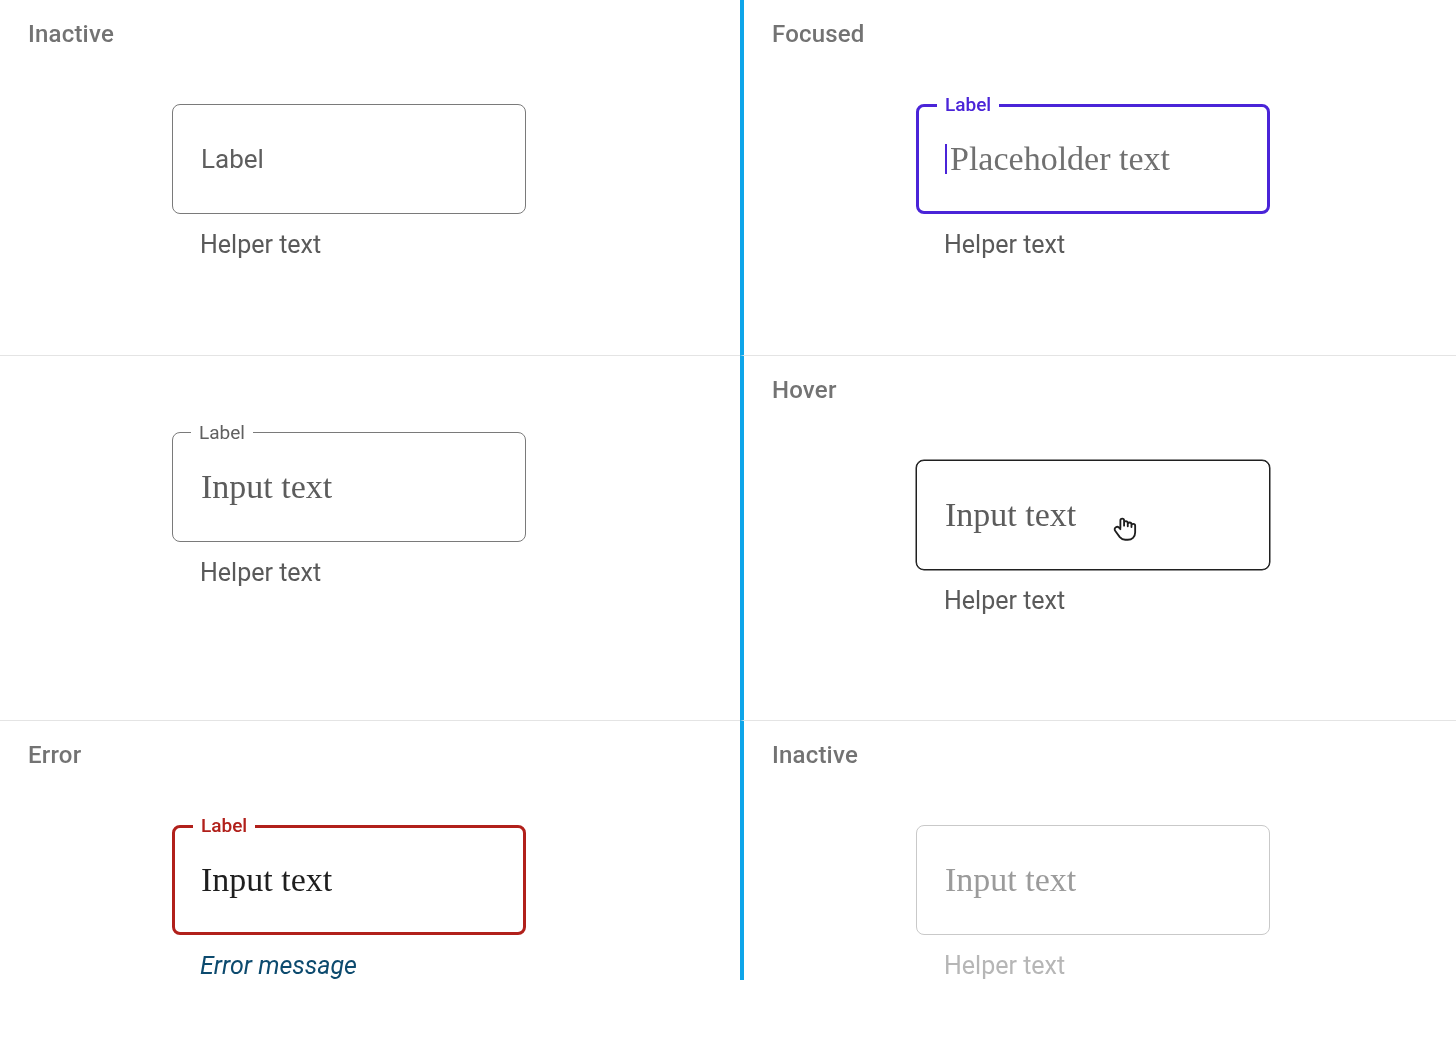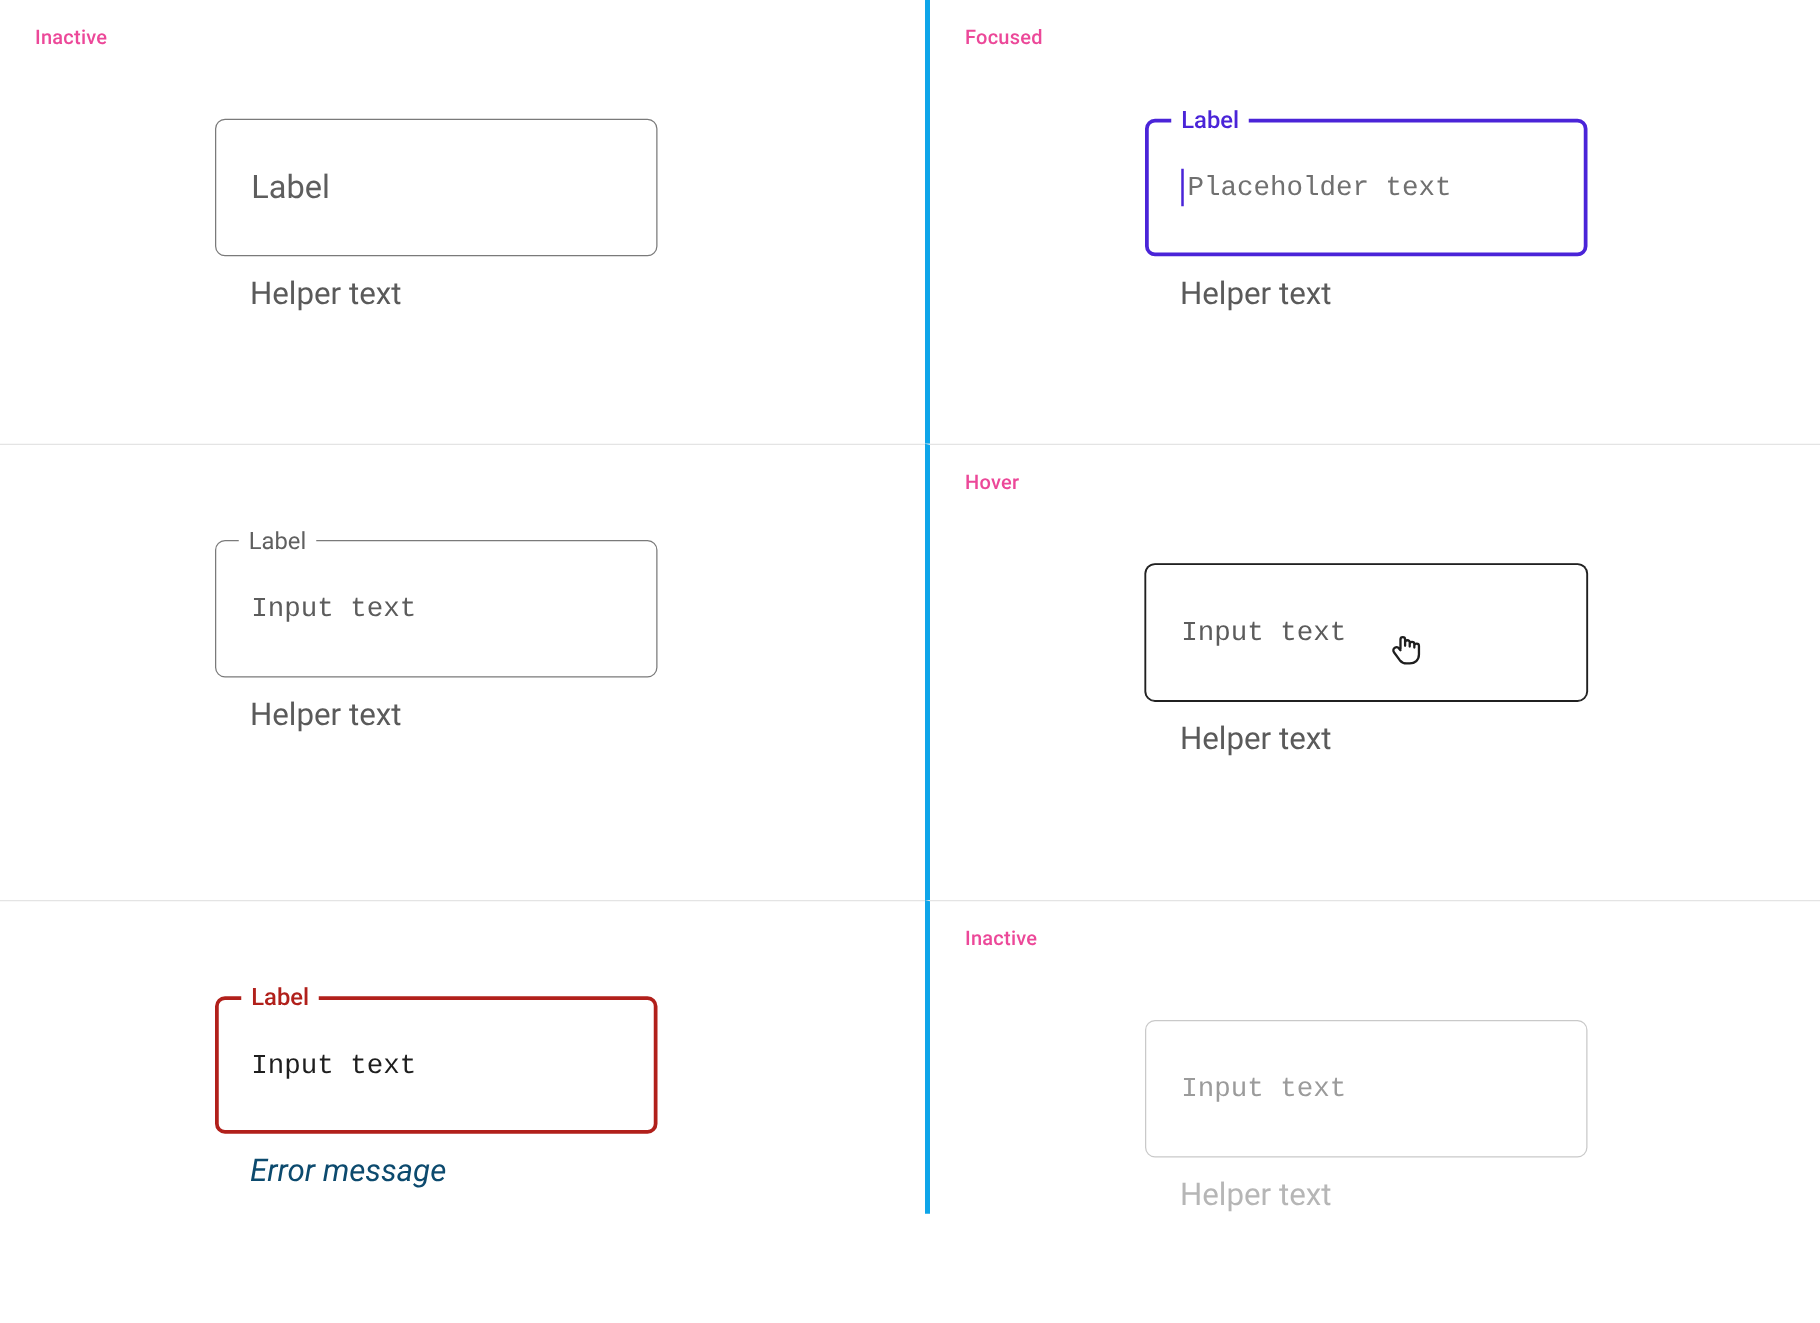--- a/index.html
+++ b/index.html
@@ -26,45 +26,45 @@
   .cell.right-col { border-left: 4px solid #0ea5e9; }
   
   .field-wrap {
     margin-top: 56px;
     margin-left: 100px;
     width: 398px;
     position: relative;
     padding-left: 44px;
   }
   .section-title {
-    font-size: 16px;
+    font-size: 24px;
     font-weight: 500;
-    color: #ec4899;
+    color: #737373;
     letter-spacing: 0.2px;
   }
 
   
   .tf {
     position: relative;
     height: 110px;
     border: 1px solid #6a6a6a;
     border-radius: 8px;
     padding: 0 28px;
     display: flex;
     align-items: center;
     background: #ffffff;
   }
   .tf-input {
     border: none;
     outline: none;
     background: transparent;
-    font-size: 22px;
+    font-size: 34px;
     color: #5e5e5e;
     width: 100%;
-    font-family: Liberation Mono, monospace;
+    font-family: Liberation Serif, serif;
   }
   .tf-input::placeholder { color: #707070; }
   .tf-label-inside {
     font-size: 26px;
     color: #5e5e5e;
   }
   .tf-float-label {
     position: absolute;
     top: -12px;
     left: 18px;
@@ -193,20 +193,21 @@
           <svg viewBox="0 0 24 26" fill="none" stroke="#1e1e1e" stroke-width="1.6" stroke-linejoin="round" stroke-linecap="round">
             <path d="M8 13 V6.5 a1.6 1.6 0 0 1 3.2 0 V11 M11.2 11 V8.7 a1.6 1.6 0 0 1 3.2 0 V11.5 M14.4 11.5 V9.8 a1.6 1.6 0 0 1 3.2 0 V12.2 M17.6 12.2 V11 a1.6 1.6 0 0 1 3.2 0 V17 c0 3.8 -2.8 6.2 -6.4 6.2 h-2.2 c-2 0 -3.5 -0.9 -4.7 -2.3 L3.6 15.6 c-0.9 -1.1 -0.7 -2.6 0.5 -3.3 c1 -0.6 2.3 -0.3 3 0.7 L8 14"></path>
           </svg>
         </span>
       </div>
       <div class="helper">Helper text</div>
     </div>
   </div>
 
   <div class="cell left-col state-error">
+    <div class="section-title">Error</div>
     <div class="field-wrap">
       <div class="tf">
         <span class="tf-float-label">Label</span>
         <input class="tf-input" type="text" value="Input text" style="">
       </div>
       <div class="helper">Error message</div>
     </div>
   </div>
 
   <div class="cell right-col state-disabled">

